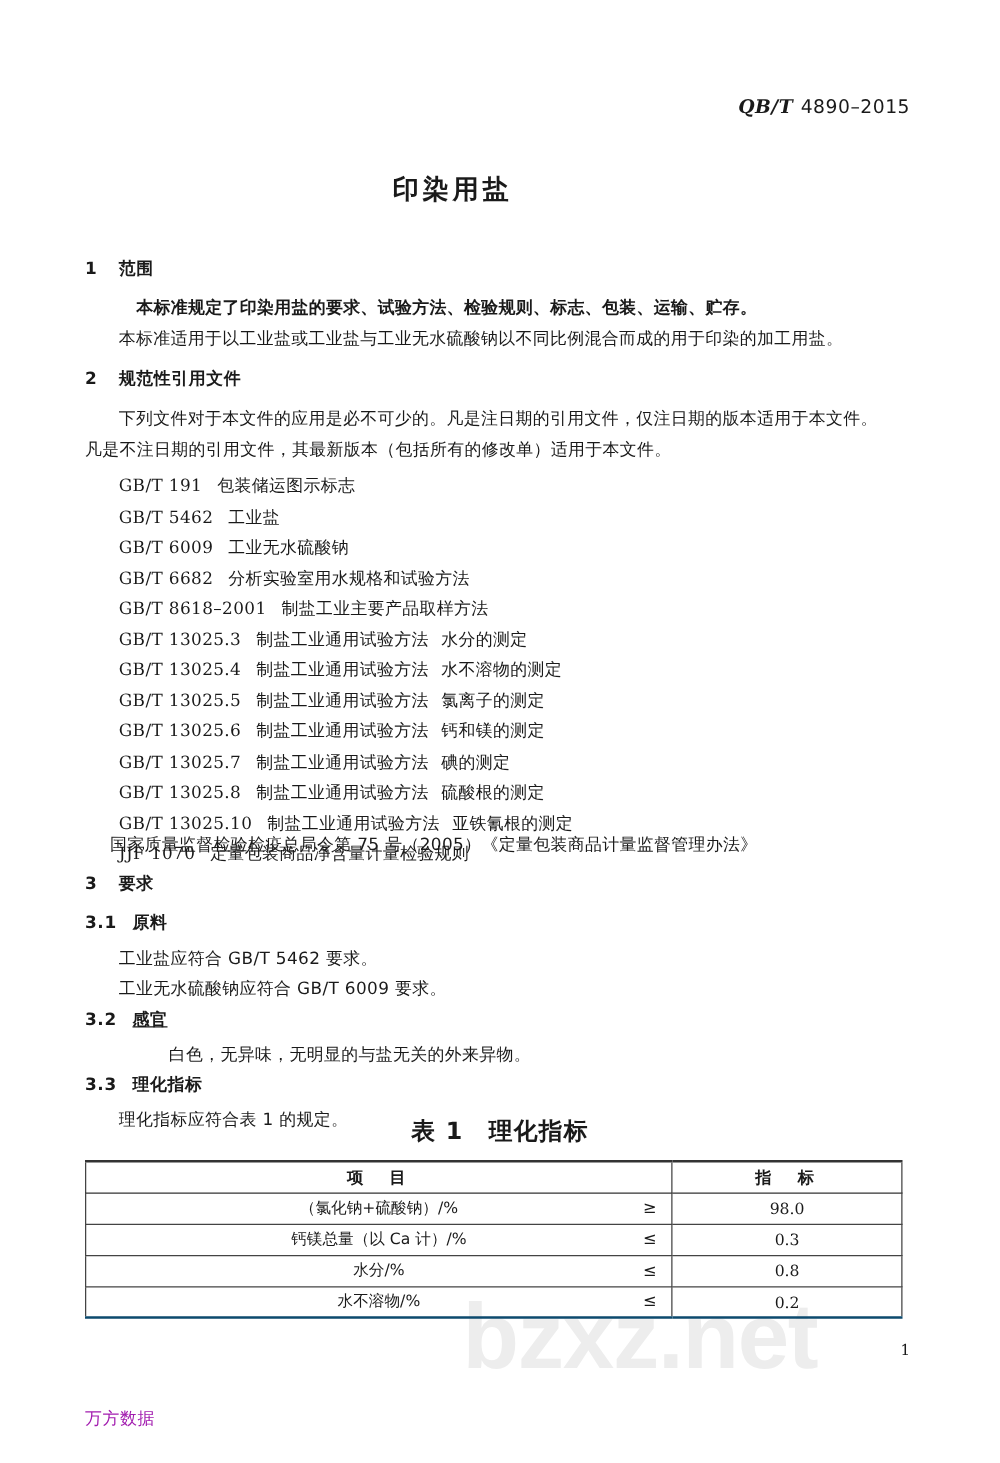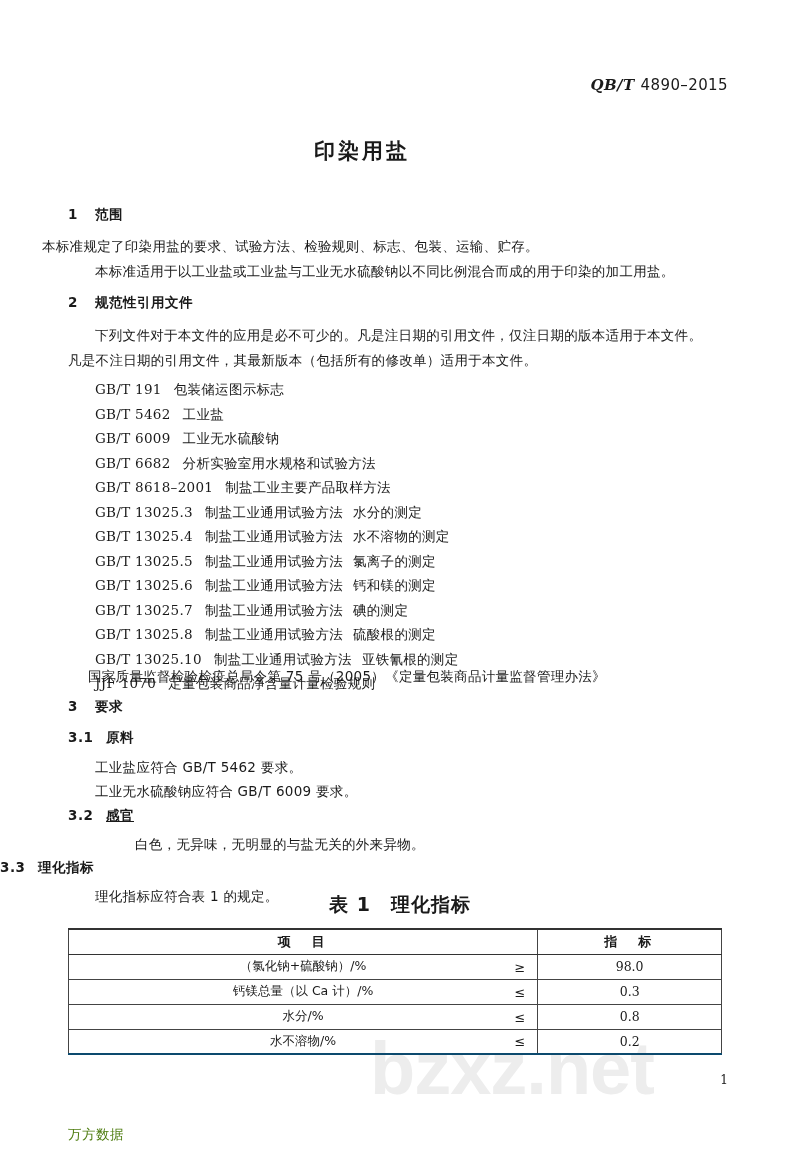--- a/index.html
+++ b/index.html
@@ -160,21 +160,21 @@
     right: 72px;
     top: 1073px;
     font-size: 12px;
     font-family: "DejaVu Serif","Liberation Serif",serif;
   }
   .source-mark {
     position: absolute;
     left: 68px;
     top: 1126px;
     font-size: 13.5px;
-    color: #4d7c0f;
+    color: #a21caf;
     letter-spacing: 0.5px;
   }
 </style>
 </head>
 <body>
 
 <div class="page">
 
   <div class="watermark">bzxz.net</div>
 
@@ -182,21 +182,21 @@
 
     <div class="doc-header">
       <span class="std-prefix">QB/T</span><span class="std-num">4890–2015</span>
     </div>
 
     <div class="doc-title">印染用盐</div>
 
     <div class="blk sec-head" style="top:206px; padding-left:68px;">
       <span class="num">1</span><span>范围</span>
     </div>
-    <div class="blk para" style="top:234px; padding-left:42px;">本标准规定了印染用盐的要求、试验方法、检验规则、标志、包装、运输、贮存。</div>
+    <div class="blk para" style="top:234px; padding-left:109px;font-weight:bold;">本标准规定了印染用盐的要求、试验方法、检验规则、标志、包装、运输、贮存。</div>
     <div class="blk para" style="top:259px; padding-left:95px;">本标准适用于以工业盐或工业盐与工业无水硫酸钠以不同比例混合而成的用于印染的加工用盐。</div>
 
     <div class="blk sec-head" style="top:294px; padding-left:68px;">
       <span class="num">2</span><span>规范性引用文件</span>
     </div>
     <div class="blk para" style="top:323px; padding-left:95px;">下列文件对于本文件的应用是必不可少的。凡是注日期的引用文件，仅注日期的版本适用于本文件。</div>
     <div class="blk para" style="top:348px; padding-left:68px;">凡是不注日期的引用文件，其最新版本（包括所有的修改单）适用于本文件。</div>
 
     <div class="blk" style="top:377px; padding-left:95px;">
       <div class="ref-line"><span class="code">GB/T 191</span><span class="gap2"></span><span>包装储运图示标志</span><span class="gap"></span><span></span></div>
@@ -224,21 +224,21 @@
       <span class="num">3.1</span><span>原料</span>
     </div>
     <div class="blk para" style="top:755px; padding-left:95px;">工业盐应符合 GB/T 5462 要求。</div>
     <div class="blk para" style="top:779px; padding-left:95px;">工业无水硫酸钠应符合 GB/T 6009 要求。</div>
 
     <div class="blk sub-head" style="top:807px; padding-left:68px;text-decoration:underline;">
       <span class="num">3.2</span><span>感官</span>
     </div>
     <div class="blk para" style="top:832px; padding-left:95px;margin-left:40px;">白色，无异味，无明显的与盐无关的外来异物。</div>
 
-    <div class="blk sub-head" style="top:859px; ">
+    <div class="blk sub-head" style="top:859px; padding-left:68px;">
       <span class="num">3.3</span><span>理化指标</span>
     </div>
     <div class="blk para" style="top:884px; padding-left:95px;">理化指标应符合表 1 的规定。</div>
 
     <div class="table-caption">表 1　理化指标</div>
 
     <table class="spec">
       <colgroup>
           <col class="c-item">
           <col class="c-val">

